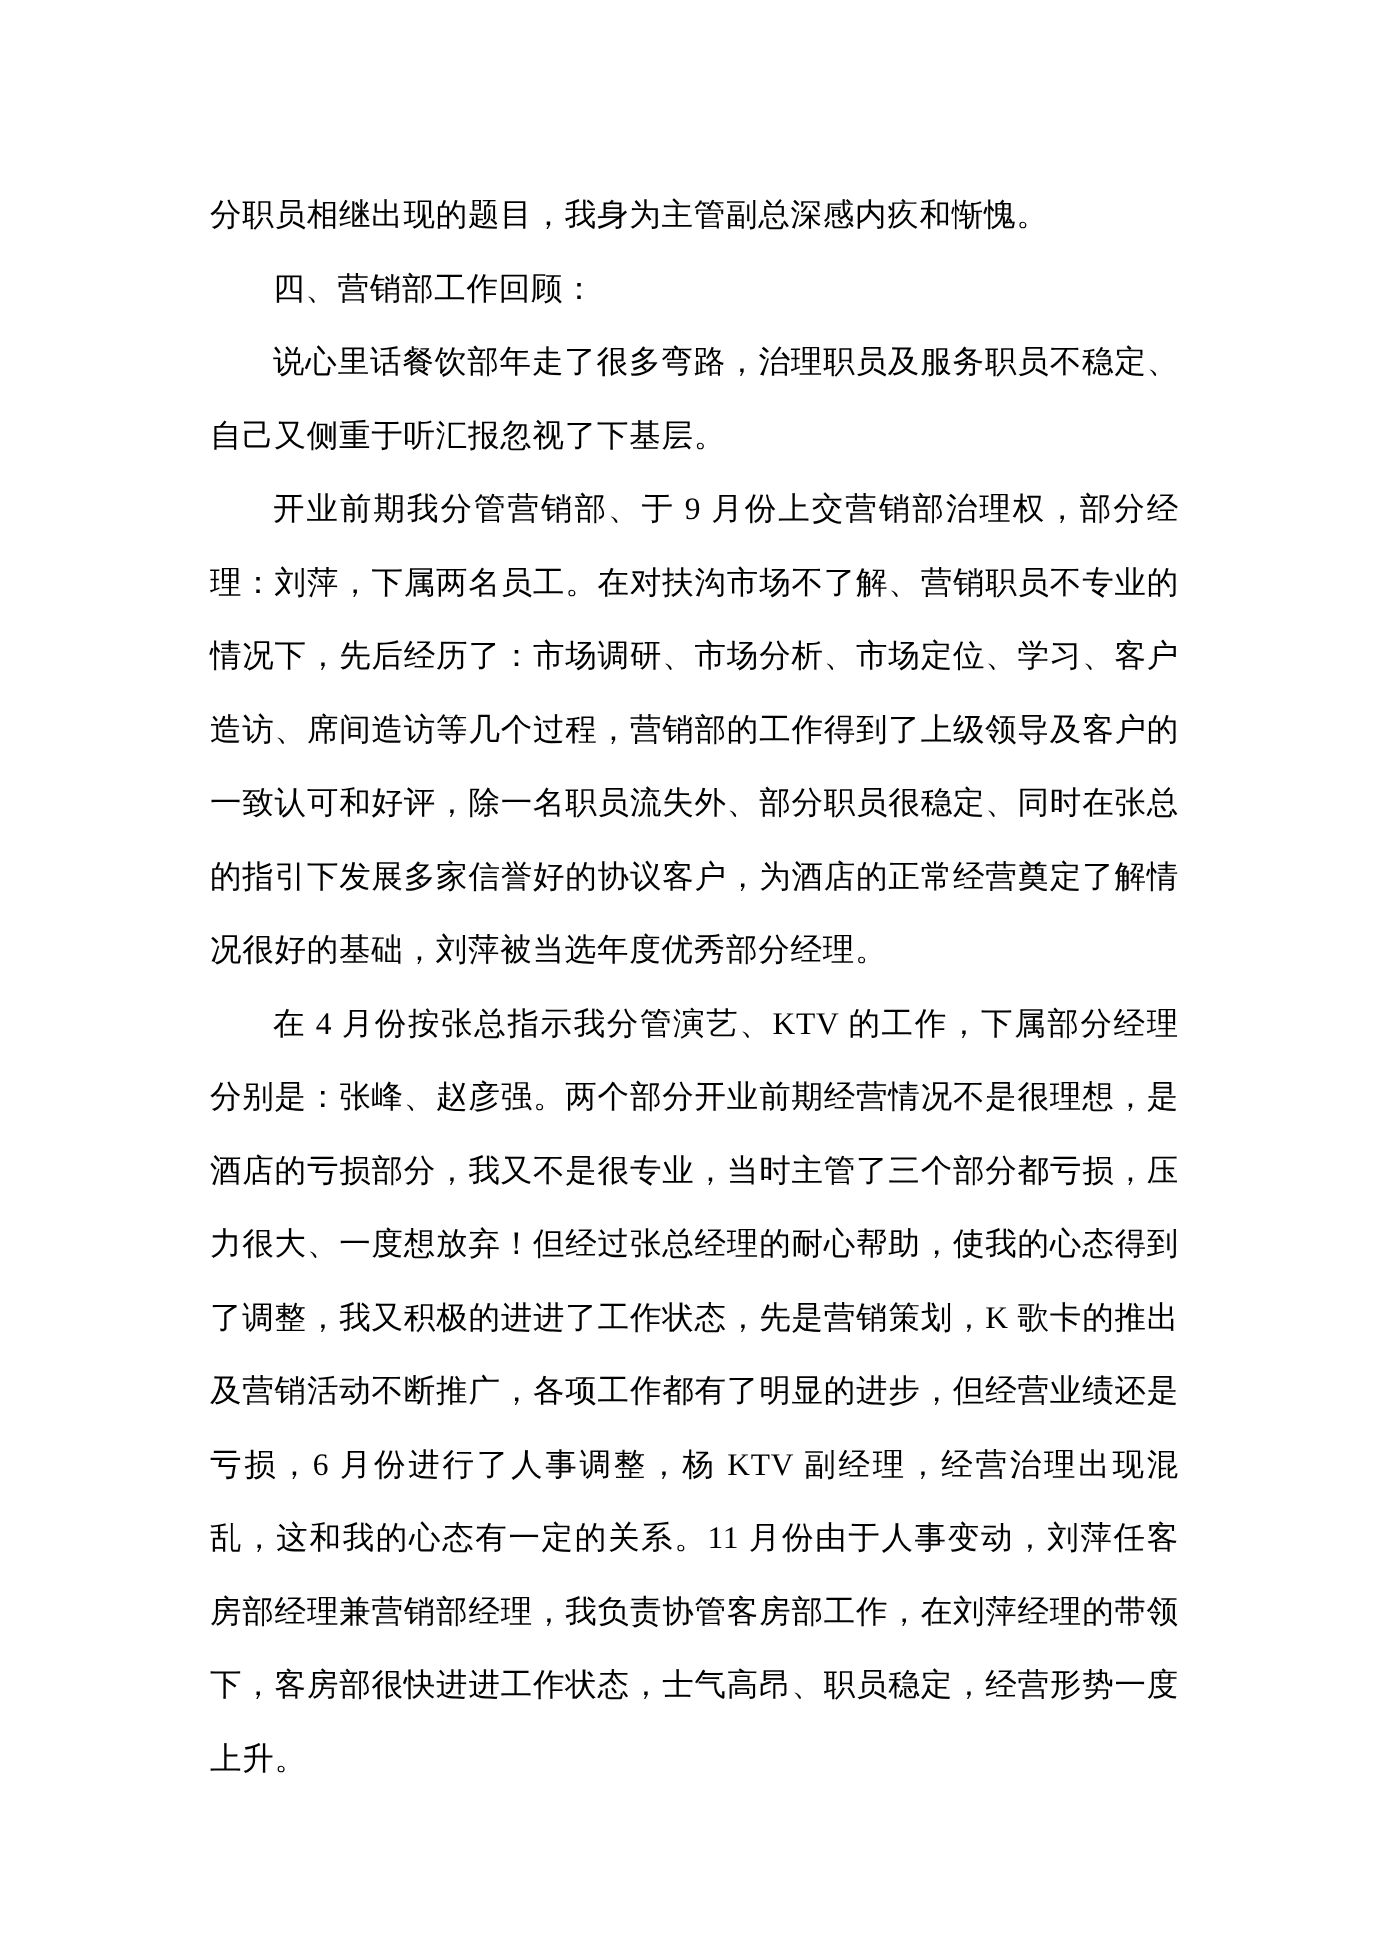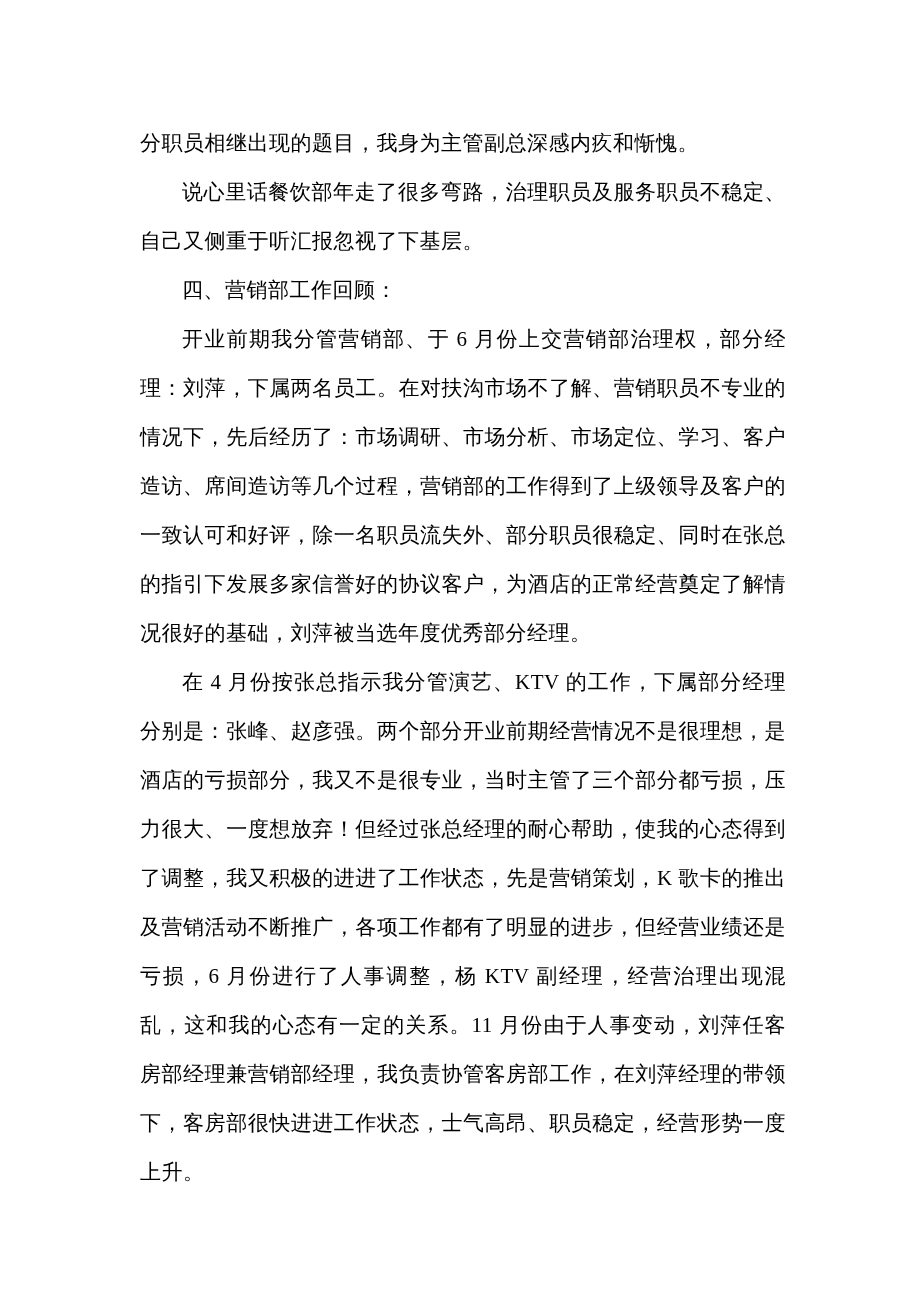--- a/index.html
+++ b/index.html
@@ -32,18 +32,18 @@
   .doc-body p.indent {
     text-indent: 2em;
   }
 </style>
 </head>
 <body>
 
 <div class="page">
   <div class="doc-body">
     <p>分职员相继出现的题目，我身为主管副总深感内疚和惭愧。</p>
+    <p class="indent">四、营销部工作回顾：</p>
     <p class="indent">说心里话餐饮部年走了很多弯路，治理职员及服务职员不稳定、自己又侧重于听汇报忽视了下基层。</p>
-    <p class="indent">四、营销部工作回顾：</p>
-    <p class="indent">开业前期我分管营销部、于 6 月份上交营销部治理权，部分经理：刘萍，下属两名员工。在对扶沟市场不了解、营销职员不专业的情况下，先后经历了：市场调研、市场分析、市场定位、学习、客户造访、席间造访等几个过程，营销部的工作得到了上级领导及客户的一致认可和好评，除一名职员流失外、部分职员很稳定、同时在张总的指引下发展多家信誉好的协议客户，为酒店的正常经营奠定了解情况很好的基础，刘萍被当选年度优秀部分经理。</p>
+    <p class="indent">开业前期我分管营销部、于 9 月份上交营销部治理权，部分经理：刘萍，下属两名员工。在对扶沟市场不了解、营销职员不专业的情况下，先后经历了：市场调研、市场分析、市场定位、学习、客户造访、席间造访等几个过程，营销部的工作得到了上级领导及客户的一致认可和好评，除一名职员流失外、部分职员很稳定、同时在张总的指引下发展多家信誉好的协议客户，为酒店的正常经营奠定了解情况很好的基础，刘萍被当选年度优秀部分经理。</p>
     <p class="indent">在 4 月份按张总指示我分管演艺、KTV 的工作，下属部分经理分别是：张峰、赵彦强。两个部分开业前期经营情况不是很理想，是酒店的亏损部分，我又不是很专业，当时主管了三个部分都亏损，压力很大、一度想放弃！但经过张总经理的耐心帮助，使我的心态得到了调整，我又积极的进进了工作状态，先是营销策划，K 歌卡的推出及营销活动不断推广，各项工作都有了明显的进步，但经营业绩还是亏损，6 月份进行了人事调整，杨 KTV 副经理，经营治理出现混乱，这和我的心态有一定的关系。11 月份由于人事变动，刘萍任客房部经理兼营销部经理，我负责协管客房部工作，在刘萍经理的带领下，客房部很快进进工作状态，士气高昂、职员稳定，经营形势一度上升。</p>
   </div>
 </div>
 
 </body></html>

